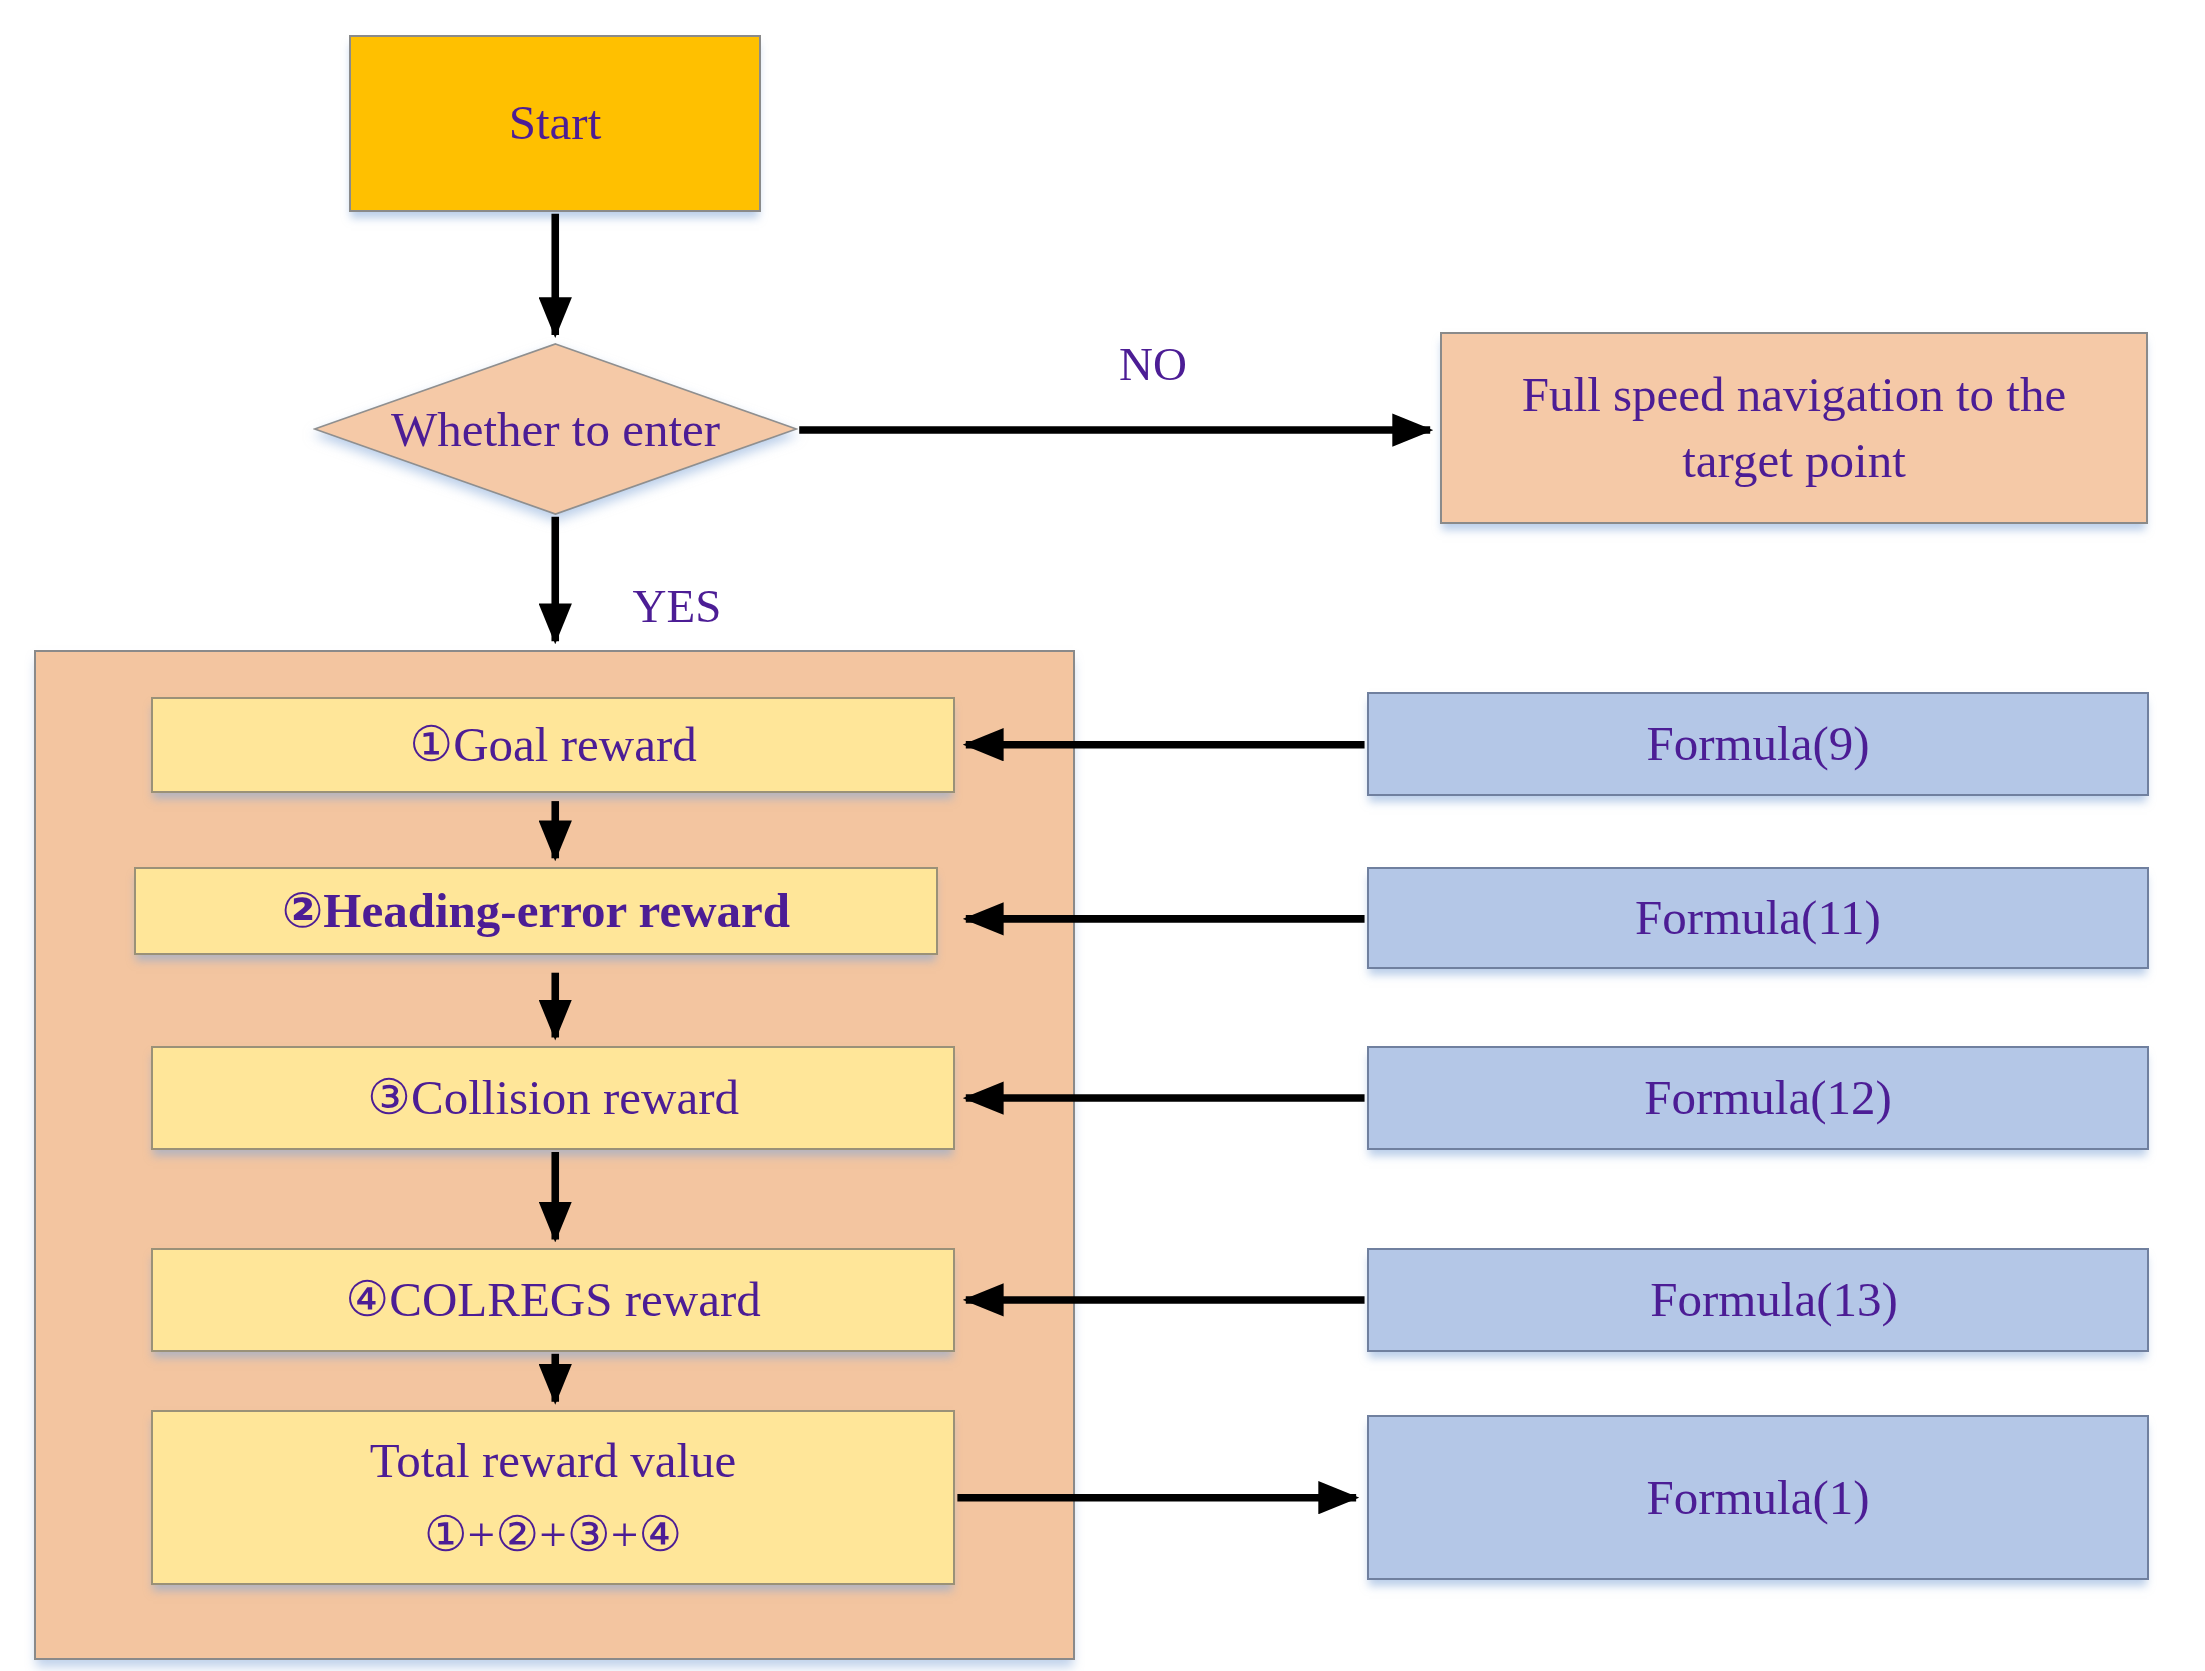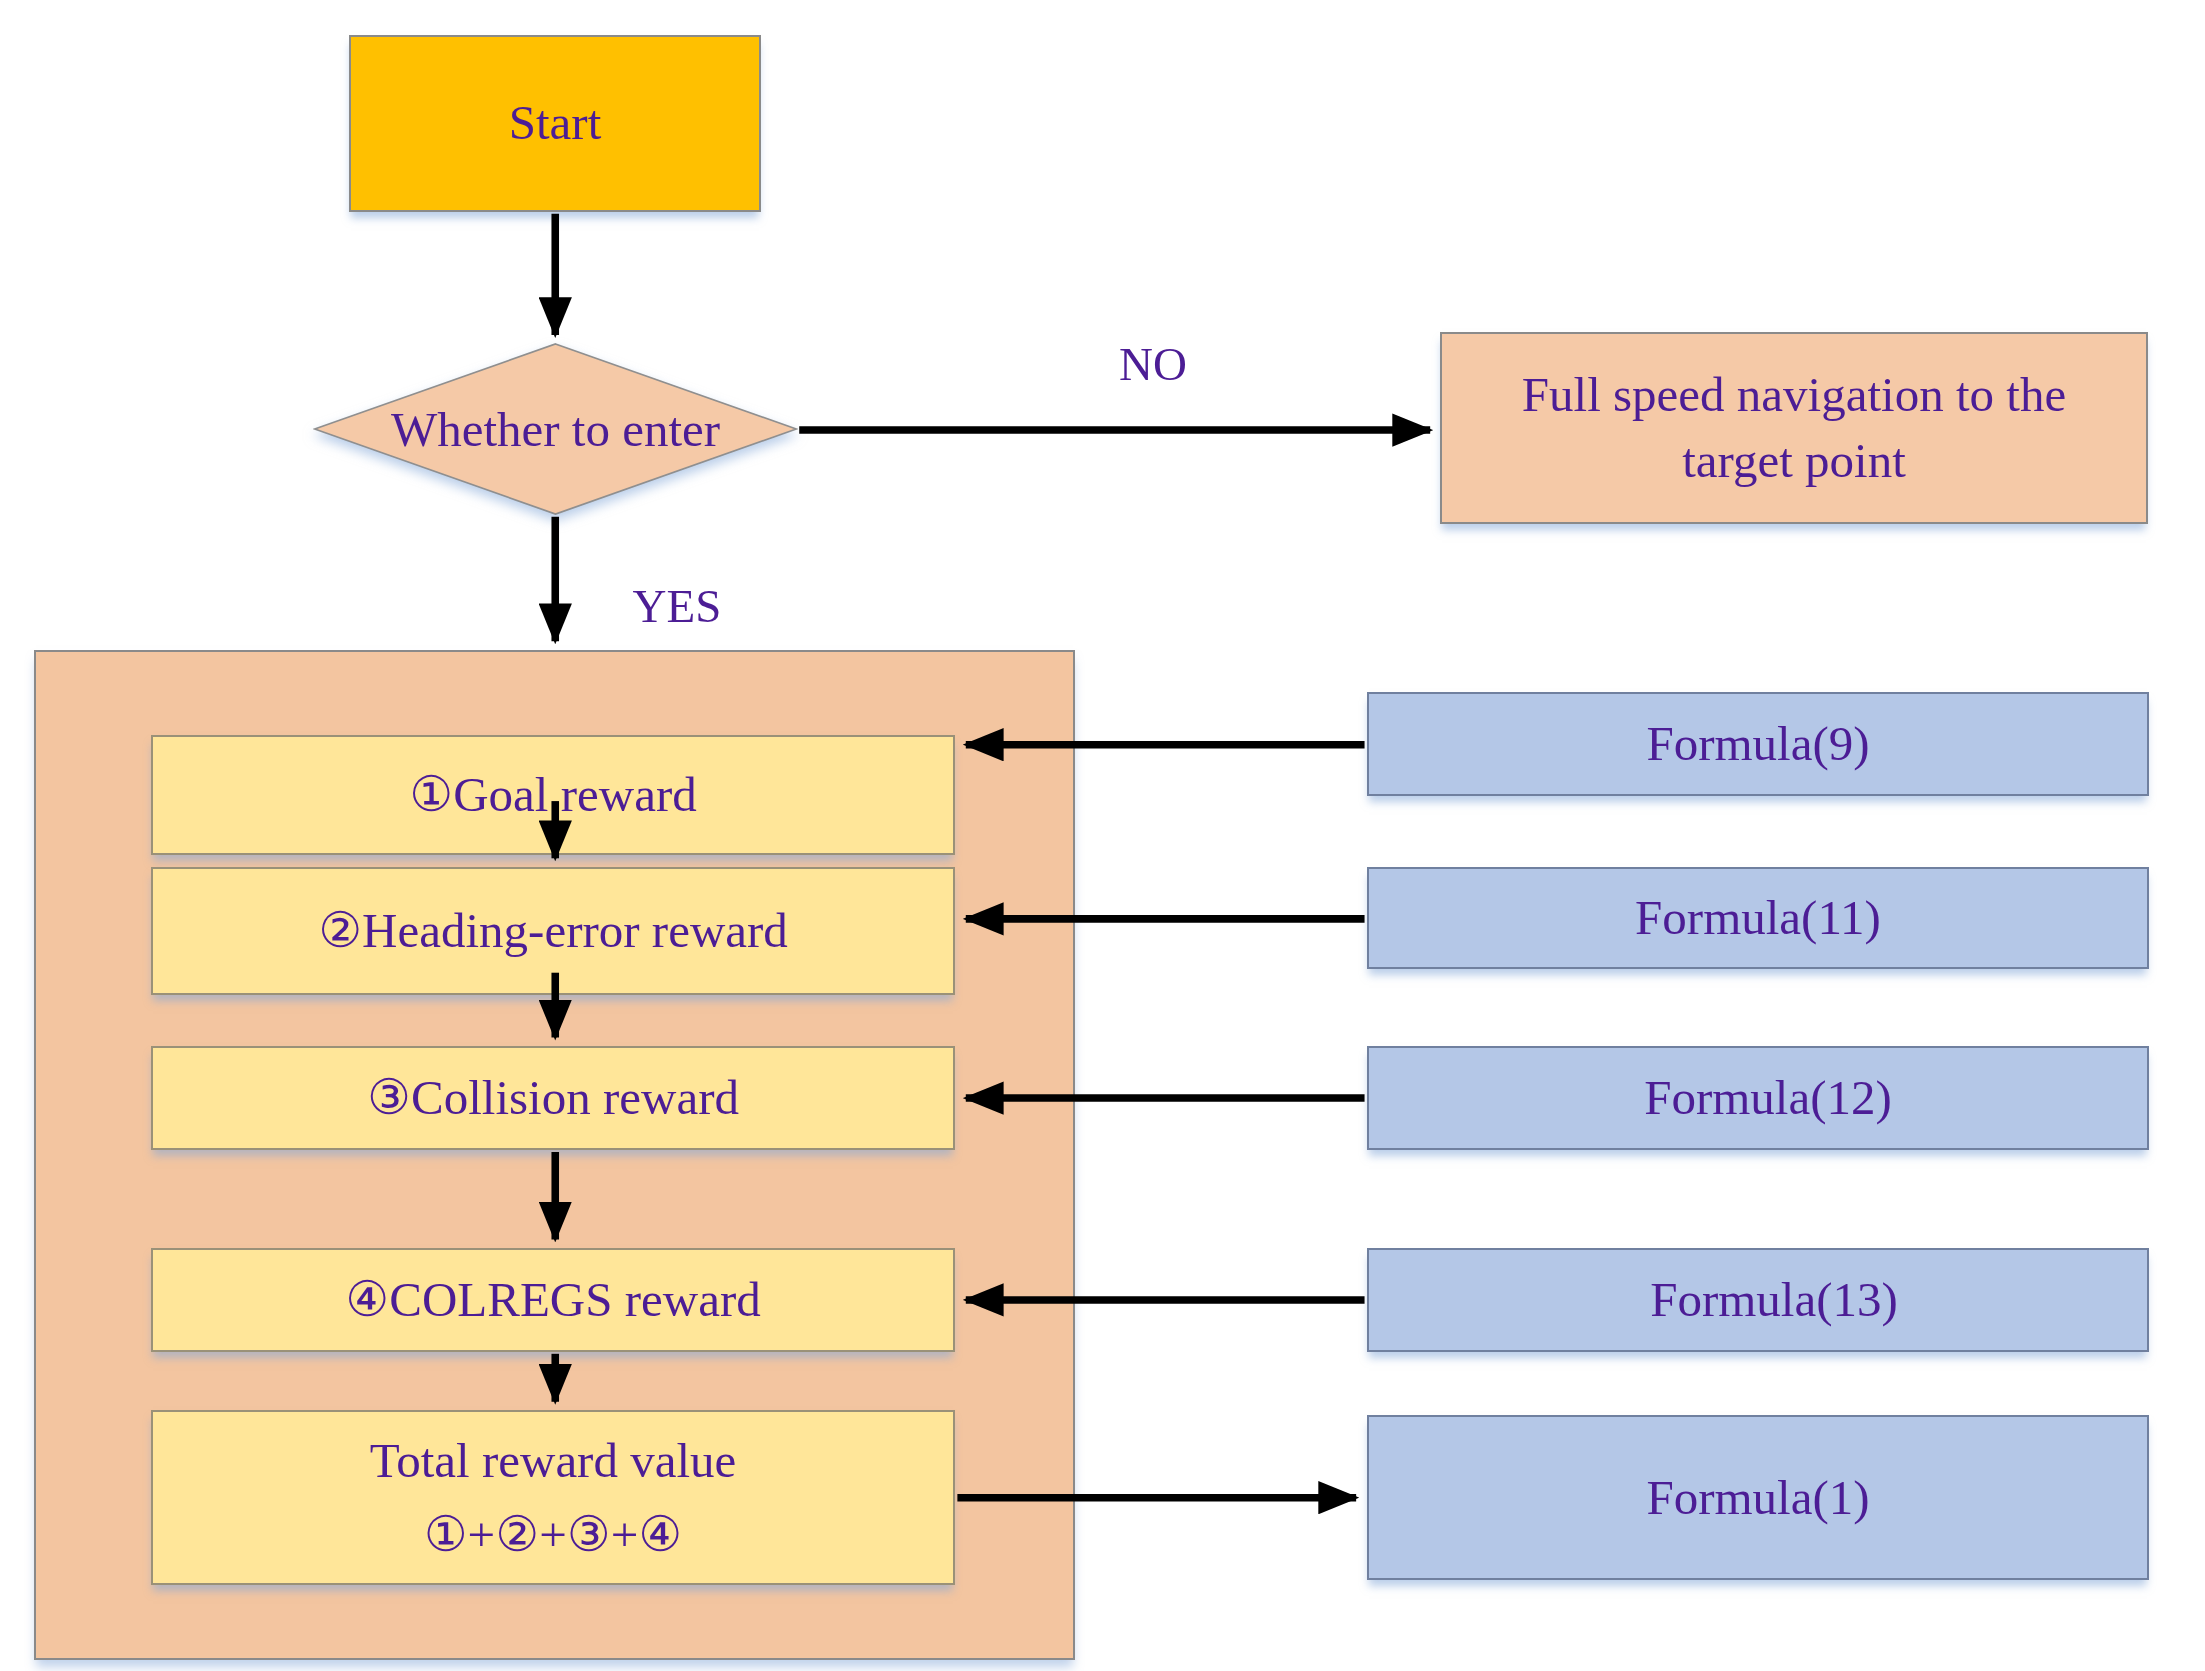--- a/index.html
+++ b/index.html
@@ -76,24 +76,24 @@
 
   <div class="node peach-box" style="left:1440px;top:332px;width:708px;height:192px;padding:0 23.6px;">
     <span>Full speed navigation to the target point</span>
   </div>
 
   <div class="edge-label" style="left:1153px;top:364px;">NO</div>
   <div class="edge-label" style="left:677px;top:606px;">YES</div>
 
   <div class="node container-box" style="left:34px;top:650px;width:1041px;height:1010px;"></div>
 
-  <div class="node yellow-box" style="left:151px;top:735px;width:804px;height:120px;">
+  <div class="node yellow-box" style="left:151px;top:697px;width:804px;height:96px;">
     <span>①Goal reward</span>
   </div>
-  <div class="node yellow-box" style="left:151px;top:867px;width:804px;height:128px;">
+  <div class="node yellow-box" style="left:134px;top:867px;width:804px;height:88px;font-weight:bold;">
     <span>②Heading-error reward</span>
   </div>
   <div class="node yellow-box" style="left:151px;top:1248px;width:804px;height:104px;">
     <span>④COLREGS reward</span>
   </div>
   <div class="node yellow-box" style="left:151px;top:1046px;width:804px;height:104px;">
     <span>③Collision reward</span>
   </div>
   <div class="node yellow-box two-line" style="left:151px;top:1410px;width:804px;height:175px;">
     <span>

